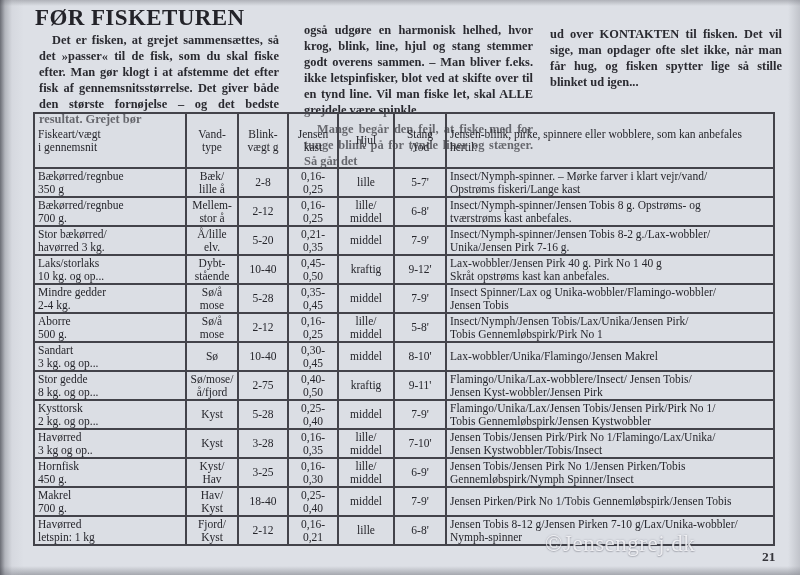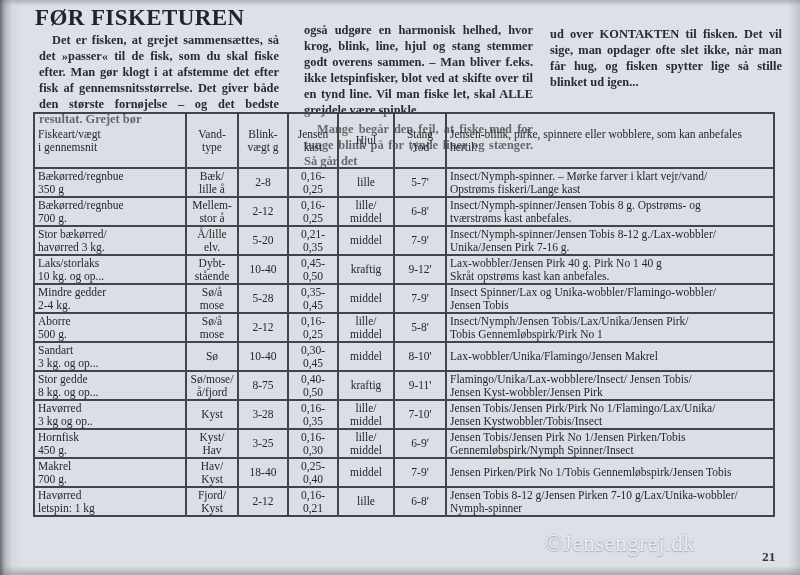--- a/index.html
+++ b/index.html
@@ -134,21 +134,21 @@
         <tr>
           <td class="ca">Stor bækørred/
 havørred 3 kg.</td>
           <td class="cc">Å/lille
 elv.</td>
           <td class="cc">5-20</td>
           <td class="cc">0,21-
 0,35</td>
           <td class="cc">middel</td>
           <td class="cc">7-9'</td>
-          <td class="ca">Insect/Nymph-spinner/Jensen Tobis 8-12 g./Lax-wobbler/
+          <td class="ca">Insect/Nymph-spinner/Jensen Tobis 8-2 g./Lax-wobbler/
 Unika/Jensen Pirk 7-16 g.</td>
         </tr>
         <tr>
           <td class="ca">Laks/storlaks
 10 kg. og op...</td>
           <td class="cc">Dybt-
 stående</td>
           <td class="cc">10-40</td>
           <td class="cc">0,45-
 0,50</td>
@@ -193,27 +193,39 @@
 0,45</td>
           <td class="cc">middel</td>
           <td class="cc">8-10'</td>
           <td class="ca">Lax-wobbler/Unika/Flamingo/Jensen Makrel</td>
         </tr>
         <tr>
           <td class="ca">Stor gedde
 8 kg. og op...</td>
           <td class="cc">Sø/mose/
 å/fjord</td>
-          <td class="cc">8-75</td>
+          <td class="cc">2-75</td>
           <td class="cc">0,40-
 0,50</td>
           <td class="cc">kraftig</td>
           <td class="cc">9-11'</td>
           <td class="ca">Flamingo/Unika/Lax-wobblere/Insect/ Jensen Tobis/
 Jensen Kyst-wobbler/Jensen Pirk</td>
+        </tr>
+        <tr>
+          <td class="ca">Kysttorsk
+2 kg. og op...</td>
+          <td class="cc">Kyst</td>
+          <td class="cc">5-28</td>
+          <td class="cc">0,25-
+0,40</td>
+          <td class="cc">middel</td>
+          <td class="cc">7-9'</td>
+          <td class="ca">Flamingo/Unika/Lax/Jensen Tobis/Jensen Pirk/Pirk No 1/
+Tobis Gennemløbspirk/Jensen Kystwobbler</td>
         </tr>
         <tr>
           <td class="ca">Havørred
 3 kg og op..</td>
           <td class="cc">Kyst</td>
           <td class="cc">3-28</td>
           <td class="cc">0,16-
 0,35</td>
           <td class="cc">lille/
 middel</td>

